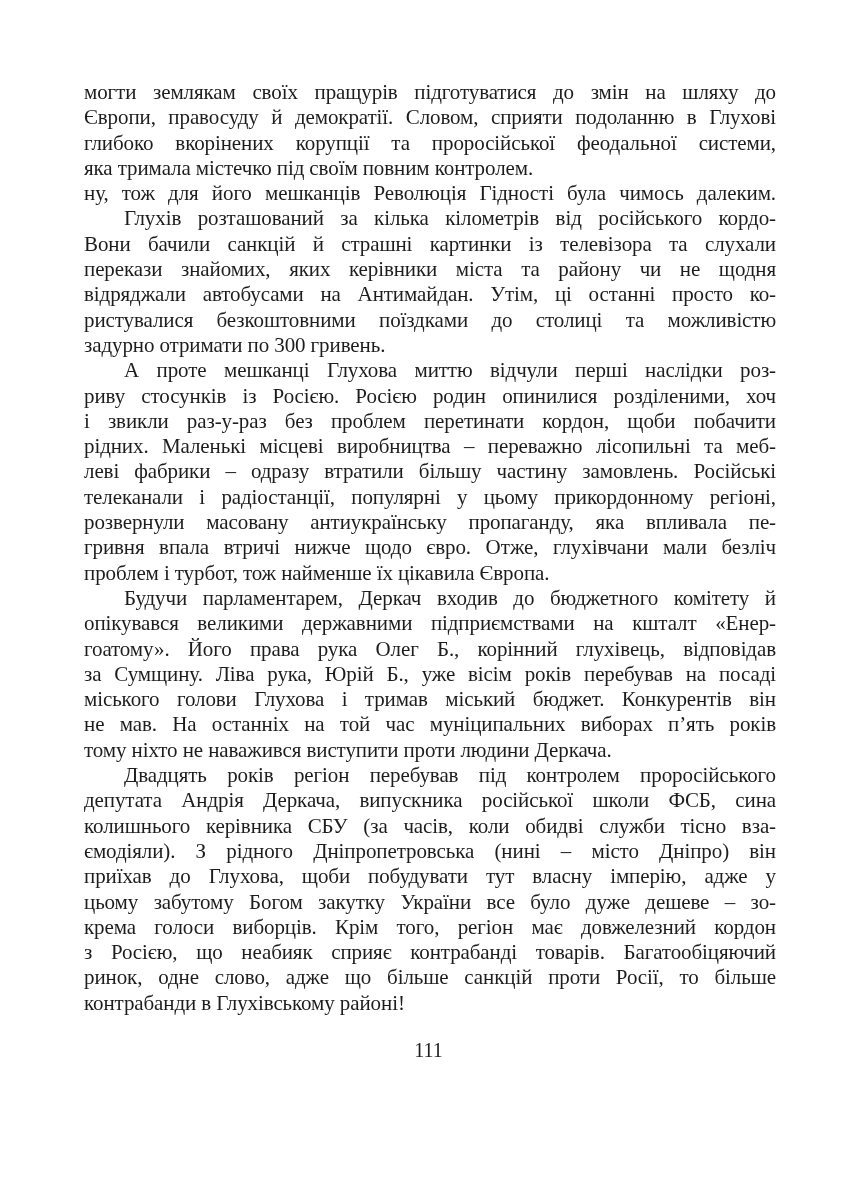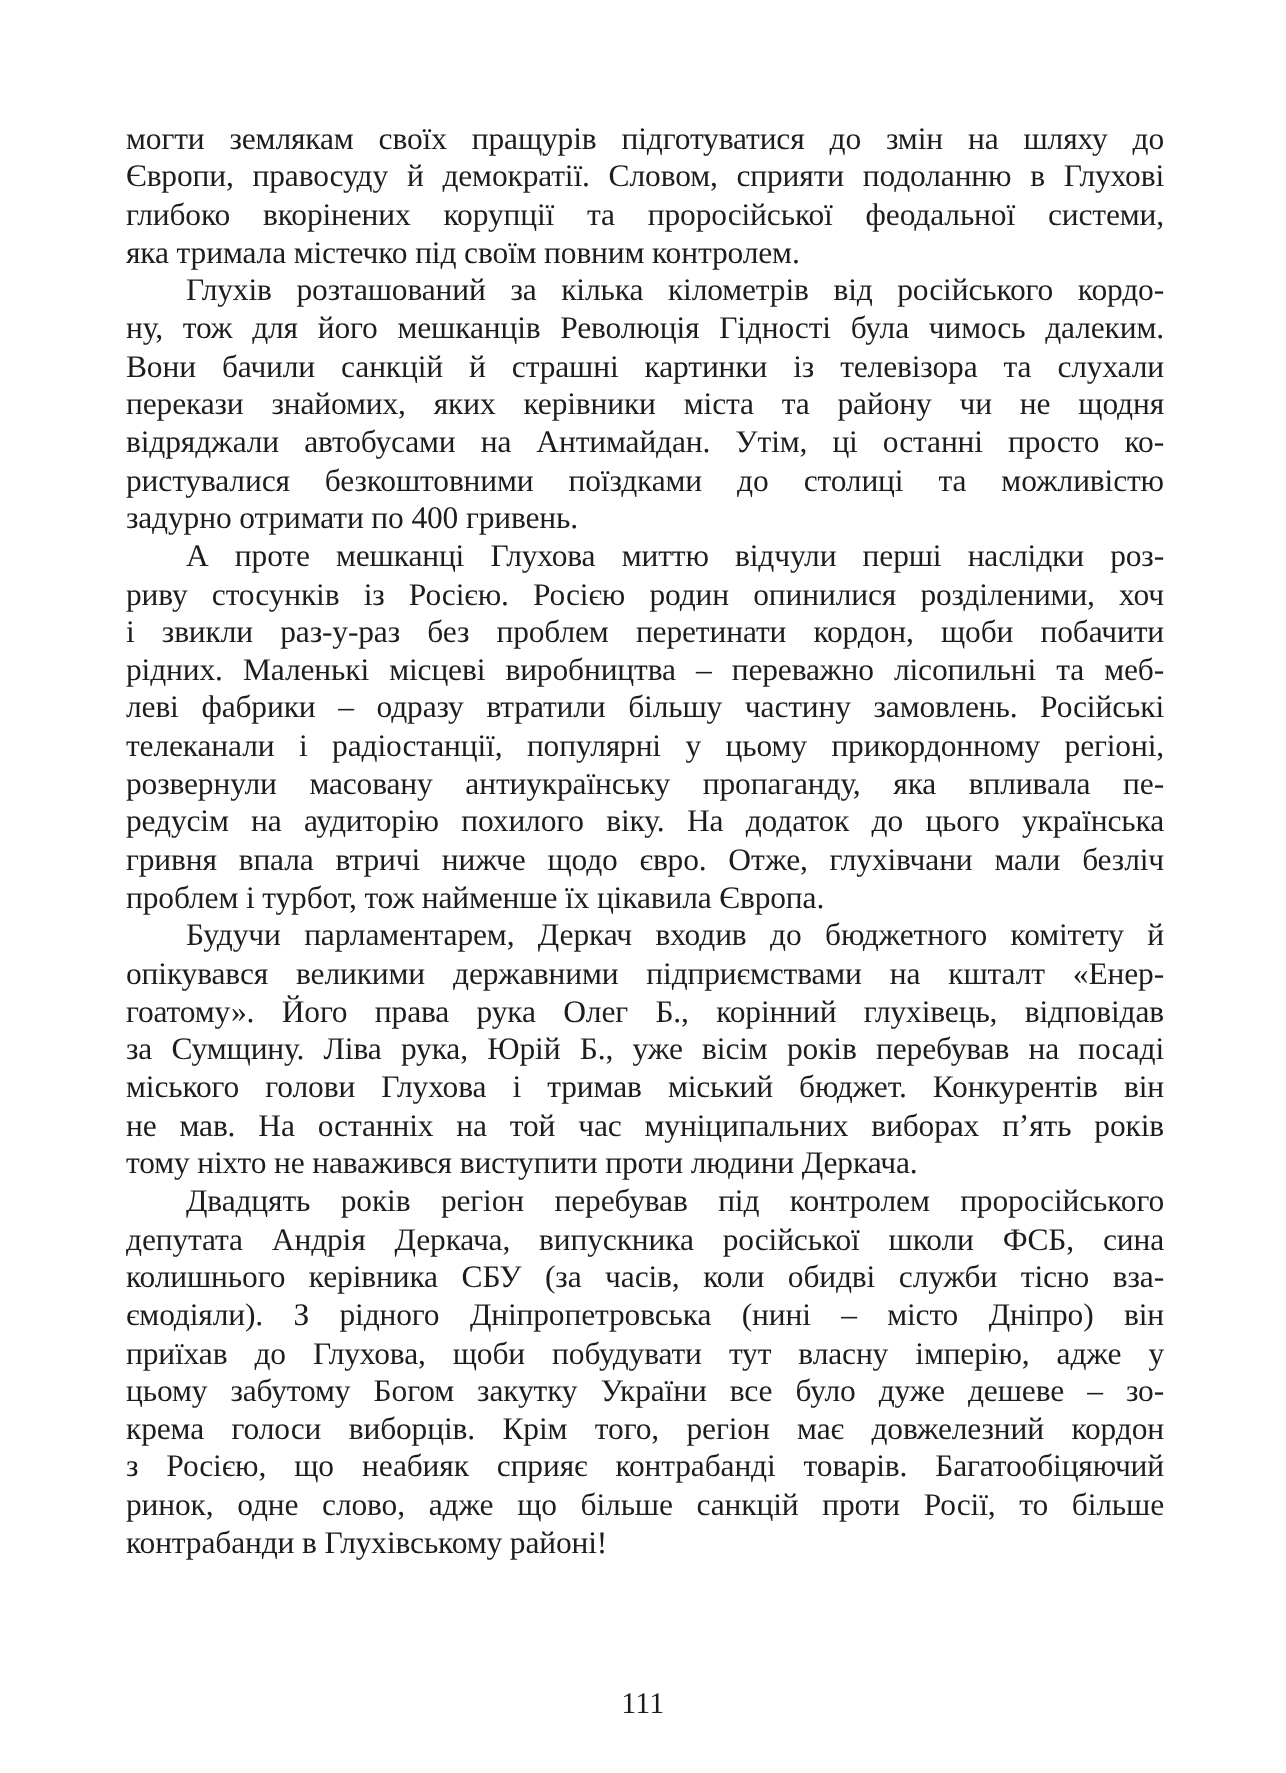--- a/index.html
+++ b/index.html
@@ -42,57 +42,56 @@
   .line.last {
     text-align-last: left;
     -moz-text-align-last: left;
   }
   .line.indent {
     text-indent: 40px;
   }
   .page-number {
     position: absolute;
     left: 0;
-    top: 1124px;
+    top: 1038px;
     width: 857px;
     text-align: center;
     font-size: 20px;
     line-height: 24px;
     color: #1d1d1d;
   }
 </style>
 </head>
 <body>
 
 <div class="page">
   <div class="text-block">
       <div class="para">
         <div class="line">могти землякам своїх пращурів підготуватися до змін на шляху до</div>
         <div class="line">Європи, правосуду й демократії. Словом, сприяти подоланню в Глухові</div>
         <div class="line">глибоко вкорінених корупції та проросійської феодальної системи,</div>
         <div class="line last">яка тримала містечко під своїм повним контролем.</div>
       </div>
       <div class="para">
+        <div class="line">ну, тож для його мешканців Революція Гідності була чимось далеким.</div>
         <div class="line indent">Глухів розташований за кілька кілометрів від російського кордо-</div>
-        <div class="line">ну, тож для його мешканців Революція Гідності була чимось далеким.</div>
         <div class="line">Вони бачили санкцій й страшні картинки із телевізора та слухали</div>
         <div class="line">перекази знайомих, яких керівники міста та району чи не щодня</div>
         <div class="line">відряджали автобусами на Антимайдан. Утім, ці останні просто ко-</div>
         <div class="line">ристувалися безкоштовними поїздками до столиці та можливістю</div>
-        <div class="line last">задурно отримати по 400 гривень.</div>
+        <div class="line last">задурно отримати по 300 гривень.</div>
       </div>
       <div class="para">
         <div class="line indent">А проте мешканці Глухова миттю відчули перші наслідки роз-</div>
         <div class="line">риву стосунків із Росією. Росією родин опинилися розділеними, хоч</div>
         <div class="line">і звикли раз-у-раз без проблем перетинати кордон, щоби побачити</div>
         <div class="line">рідних. Маленькі місцеві виробництва – переважно лісопильні та меб-</div>
         <div class="line">леві фабрики – одразу втратили більшу частину замовлень. Російські</div>
         <div class="line">телеканали і радіостанції, популярні у цьому прикордонному регіоні,</div>
         <div class="line">розвернули масовану антиукраїнську пропаганду, яка впливала пе-</div>
-        <div class="line">редусім на аудиторію похилого віку. На додаток до цього українська</div>
         <div class="line">гривня впала втричі нижче щодо євро. Отже, глухівчани мали безліч</div>
         <div class="line last">проблем і турбот, тож найменше їх цікавила Європа.</div>
       </div>
       <div class="para">
         <div class="line indent">Будучи парламентарем, Деркач входив до бюджетного комітету й</div>
         <div class="line">опікувався великими державними підприємствами на кшталт «Енер-</div>
         <div class="line">гоатому». Його права рука Олег Б., корінний глухівець, відповідав</div>
         <div class="line">за Сумщину. Ліва рука, Юрій Б., уже вісім років перебував на посаді</div>
         <div class="line">міського голови Глухова і тримав міський бюджет. Конкурентів він</div>
         <div class="line">не мав. На останніх на той час муніципальних виборах п’ять років</div>

